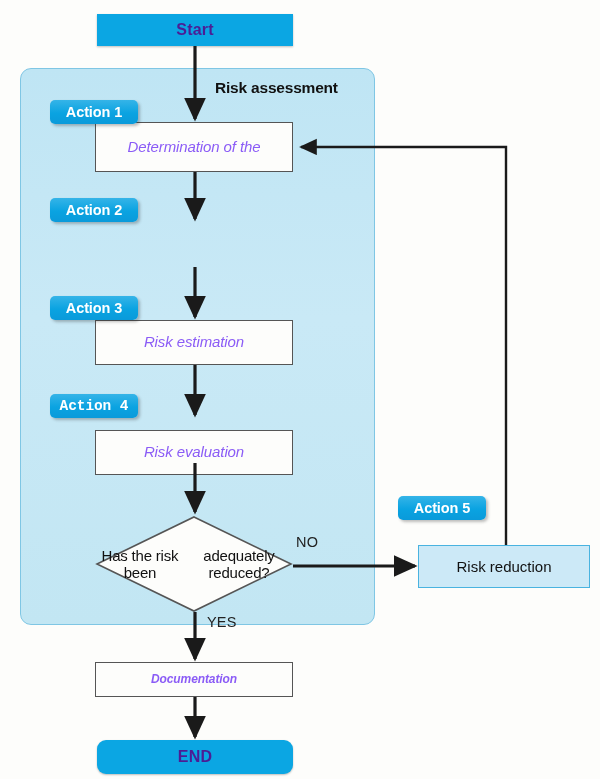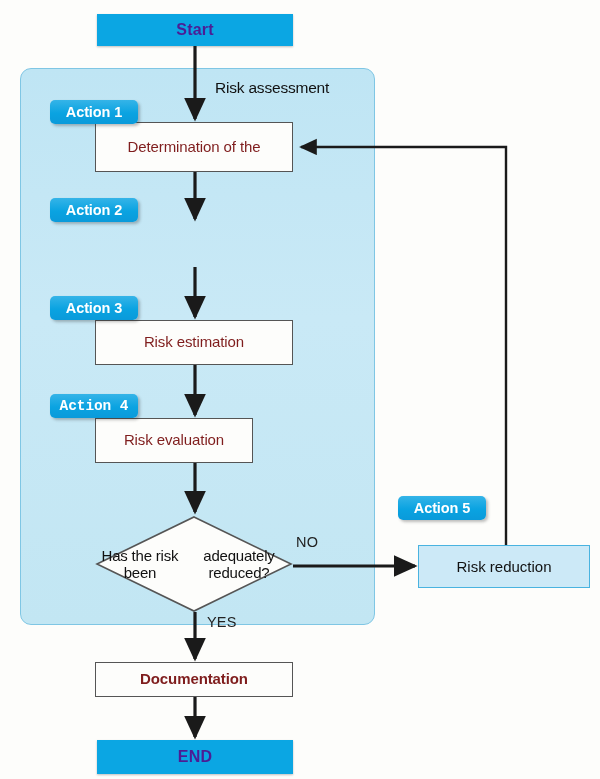--- a/index.html
+++ b/index.html
@@ -28,66 +28,67 @@
     box-sizing: border-box;
     background: linear-gradient(180deg, #bfe5f4 0%, #c9e9f6 45%, #c2e6f3 100%);
     border: 1px solid #7fc6e4;
     border-radius: 11px;
   }
   #risk-panel-label {
     position: absolute;
     left: 215px;
     top: 79px;
     font-size: 15.5px;
-    font-weight: normal;
+    font-weight: bold;
     color: #111111;
     letter-spacing: -0.2px;
     white-space: nowrap;
   }
 
   
   .terminator {
     position: absolute;
     box-sizing: border-box;
     background: #0ba6e3;
     color: #4c1d95;
     font-size: 16px;
     font-weight: bold;
     display: flex;
     align-items: center;
     justify-content: center;
     letter-spacing: 0.2px;
     box-shadow: 0 1px 2px rgba(0,0,0,0.25);
   }
   #start-box { left: 97px; top: 14px; width: 196px; height: 32px; }
-  #end-box   { left: 97px; top: 740px; width: 196px; height: 34px; }
+  #end-box   { left: 97px; top: 740px; width: 196px; height: 34px; border-radius: 9px; }
 
   
   .process {
     position: absolute;
     box-sizing: border-box;
     background: #fdfdfb;
     border: 1.4px solid #555555;
-    color: #7f1d1d;
+    color: #8b5cf6;
     font-size: 15px;
     display: flex;
     align-items: center;
     justify-content: center;
     text-align: center;
     line-height: 1.12;
     letter-spacing: -0.1px;
     padding: 0 12px;
+    font-style: italic;
   }
   #box-determination { left: 95px; top: 122px; width: 198px; height: 50px; }
   #box-hazard        { left: 95px; top: 222px; width: 198px; height: 45px; }
   #box-estimation    { left: 95px; top: 320px; width: 198px; height: 45px; }
-  #box-evaluation    { left: 95px; top: 418px; width: 158px; height: 45px; text-align: center; }
+  #box-evaluation    { left: 95px; top: 430px; width: 198px; height: 45px; text-align: center; }
   #box-documentation {
     left: 95px; top: 662px; width: 198px; height: 35px;
-    font-weight: bold; font-size: 15px;
+    font-weight: bold; font-size: 12px;
   }
 
   
   #box-reduction {
     position: absolute;
     left: 418px; top: 545px; width: 172px; height: 43px;
     box-sizing: border-box;
     background: #cce9f7;
     border: 1.2px solid #49b3e0;
     color: #111111;

